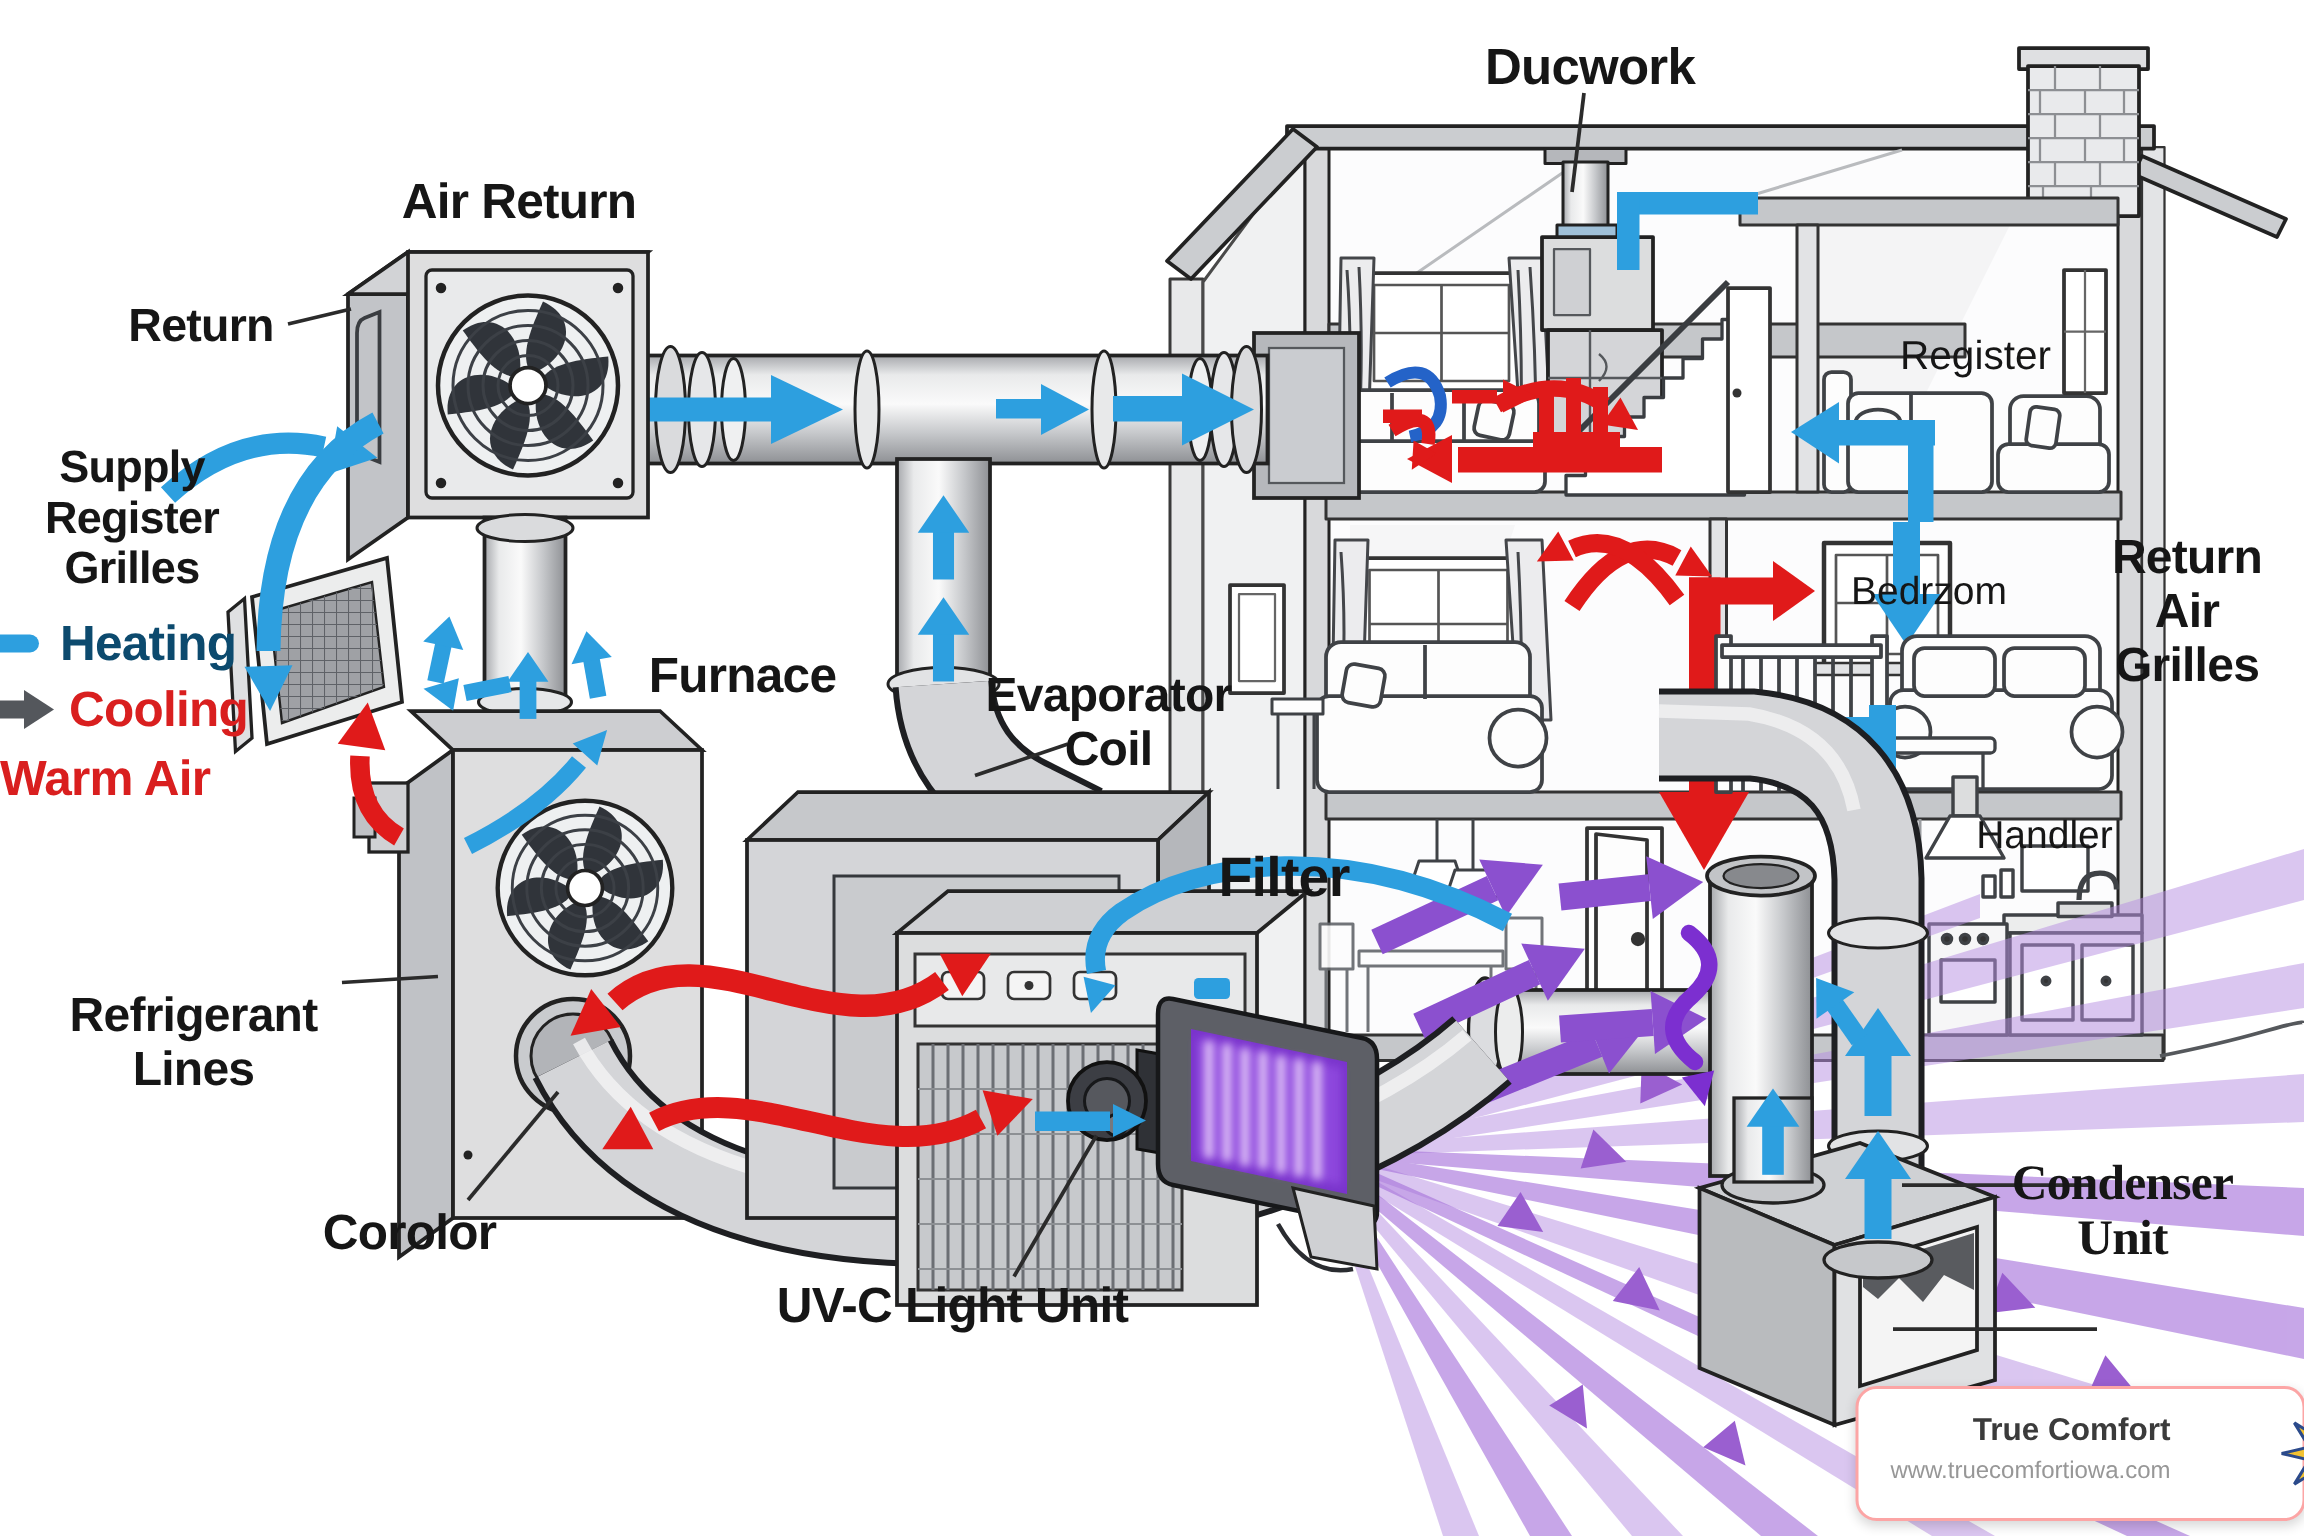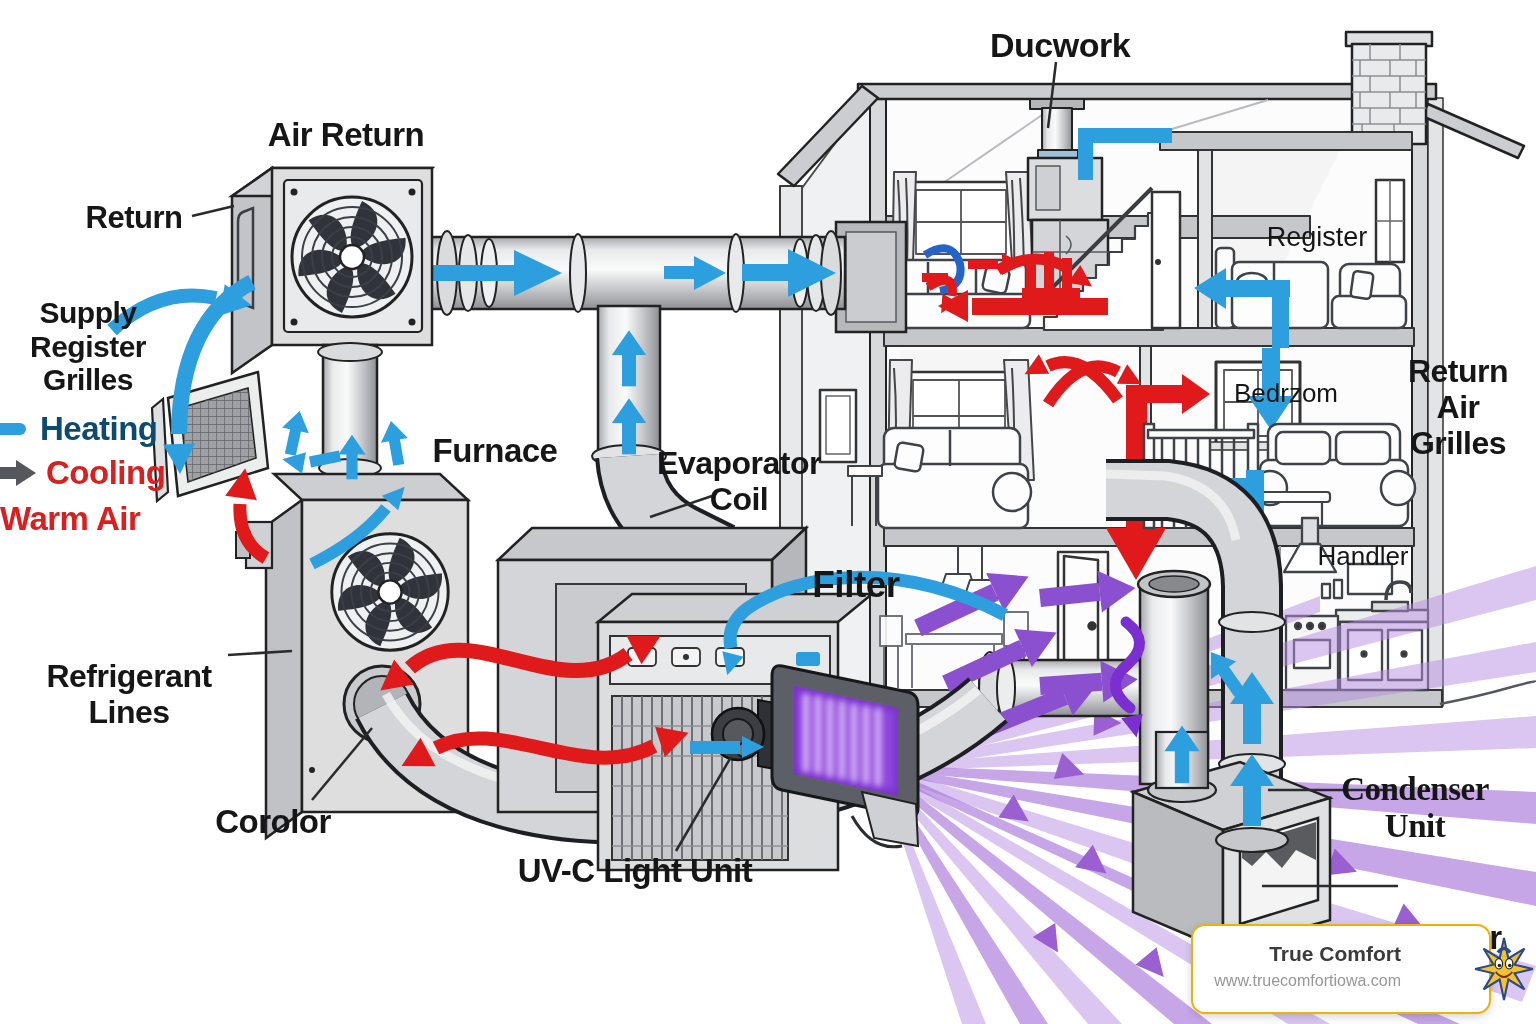--- a/index.html
+++ b/index.html
@@ -12,22 +12,22 @@
   .legend-row{position:absolute;display:flex;align-items:center;height:34px;left:0;}
   .legend-text{font-size:33px;font-weight:700;letter-spacing:-0.5px;}
   .legend-text.red{color:#d91f1f;}
   .legend-text.black{color:#0c4a6e;}
   .sw-heat{width:34px;height:12px;background:#2d9fdf;border-radius:6px;margin-left:-8px;margin-right:14px;}
   .sw-cool{position:relative;width:46px;height:26px;margin-left:-8px;margin-right:8px;}
   .sw-cool .bar{position:absolute;left:0;top:7px;width:26px;height:12px;background:#54575c;}
   .sw-cool .tri{position:absolute;left:24px;top:0;width:0;height:0;border-top:13px solid transparent;
                 border-bottom:13px solid transparent;border-left:20px solid #54575c;}
   .sw-warm{width:50px;height:15px;background:#e31b1b;border-radius:3px;margin-left:-8px;margin-right:10px;}
-  #watermark{position:absolute;left:1191px;top:924px;width:296px;height:86px;background:#ffffff;
-             border:2px solid #eab308;border-radius:14px;box-shadow:0 3px 8px rgba(0,0,0,.16);}
+  #watermark{position:absolute;left:1237px;top:924px;width:296px;height:86px;background:#ffffff;
+             border:2px solid #fca5a5;border-radius:14px;box-shadow:0 3px 8px rgba(0,0,0,.16);}
   #watermark .company{position:absolute;right:88px;top:16px;font-size:21px;font-weight:700;color:#3b3b3b;}
   #watermark .site{position:absolute;right:88px;top:46px;font-size:16px;font-weight:400;color:#979797;}
   #watermark .star{position:absolute;right:16px;top:10px;}
 </style>
 </head>
 <body>
 
 <div id="stage">
 
 <svg width="1536" height="1024" viewBox="0 0 1536 1024">

